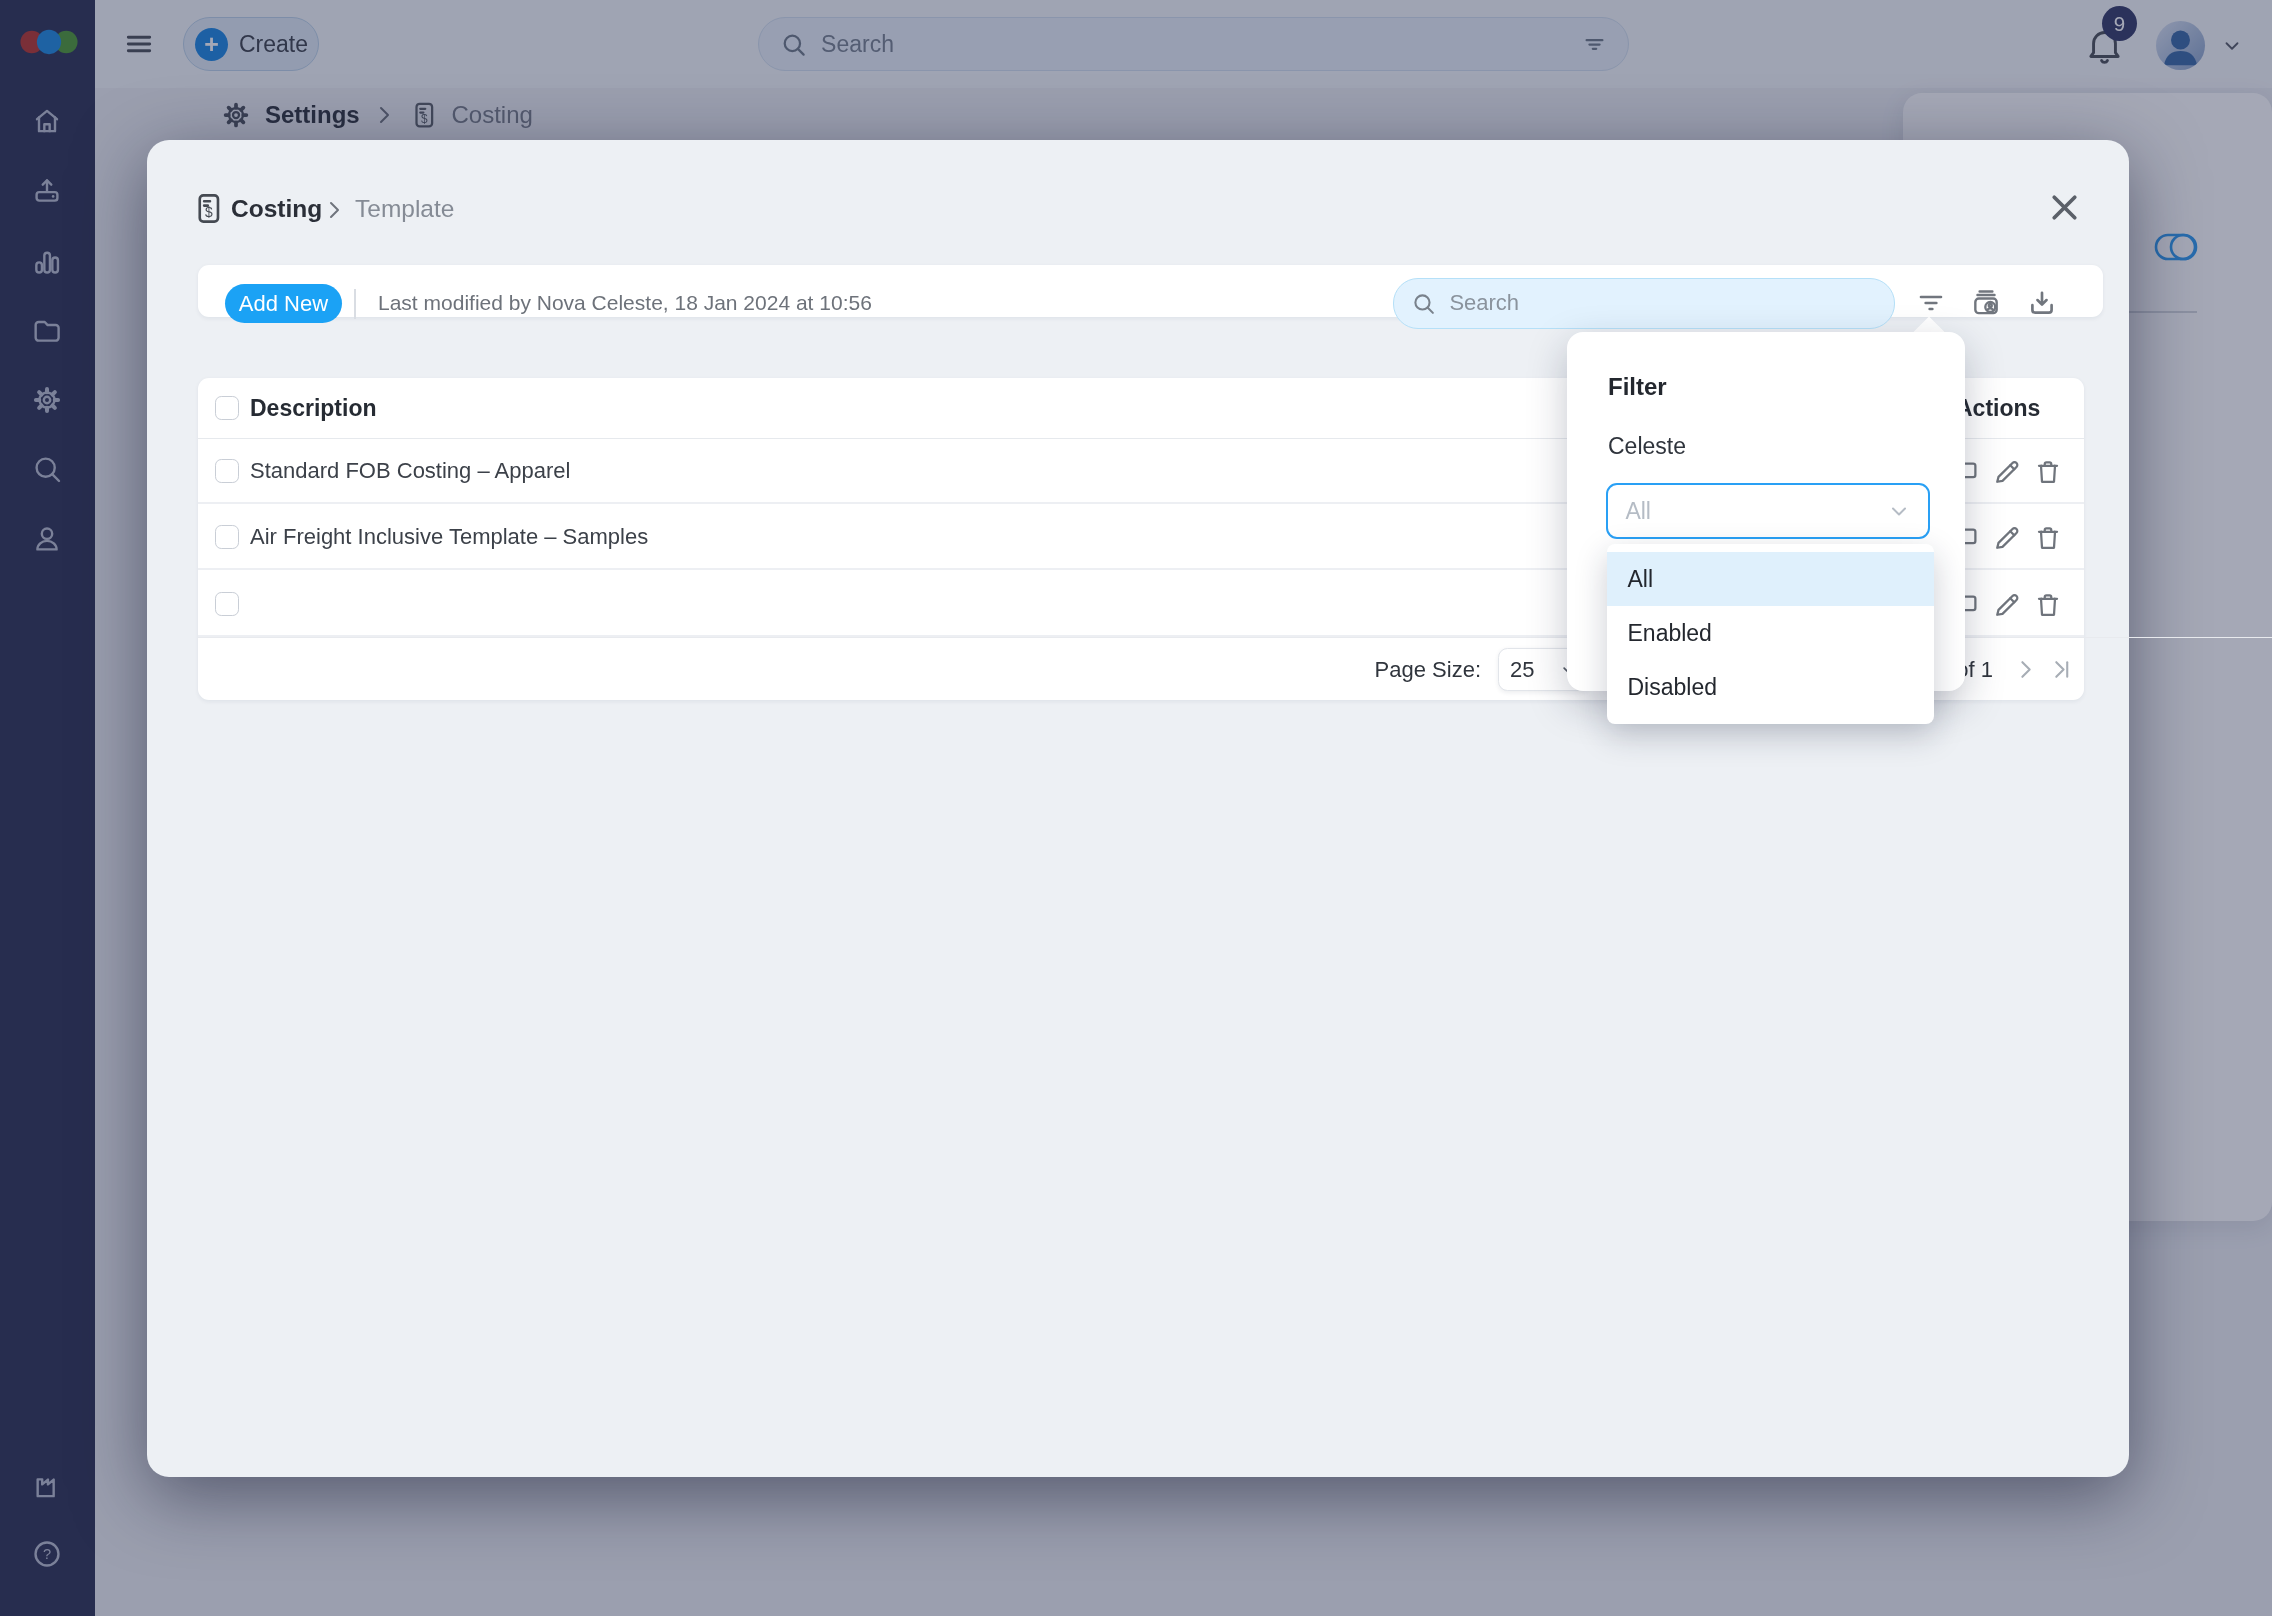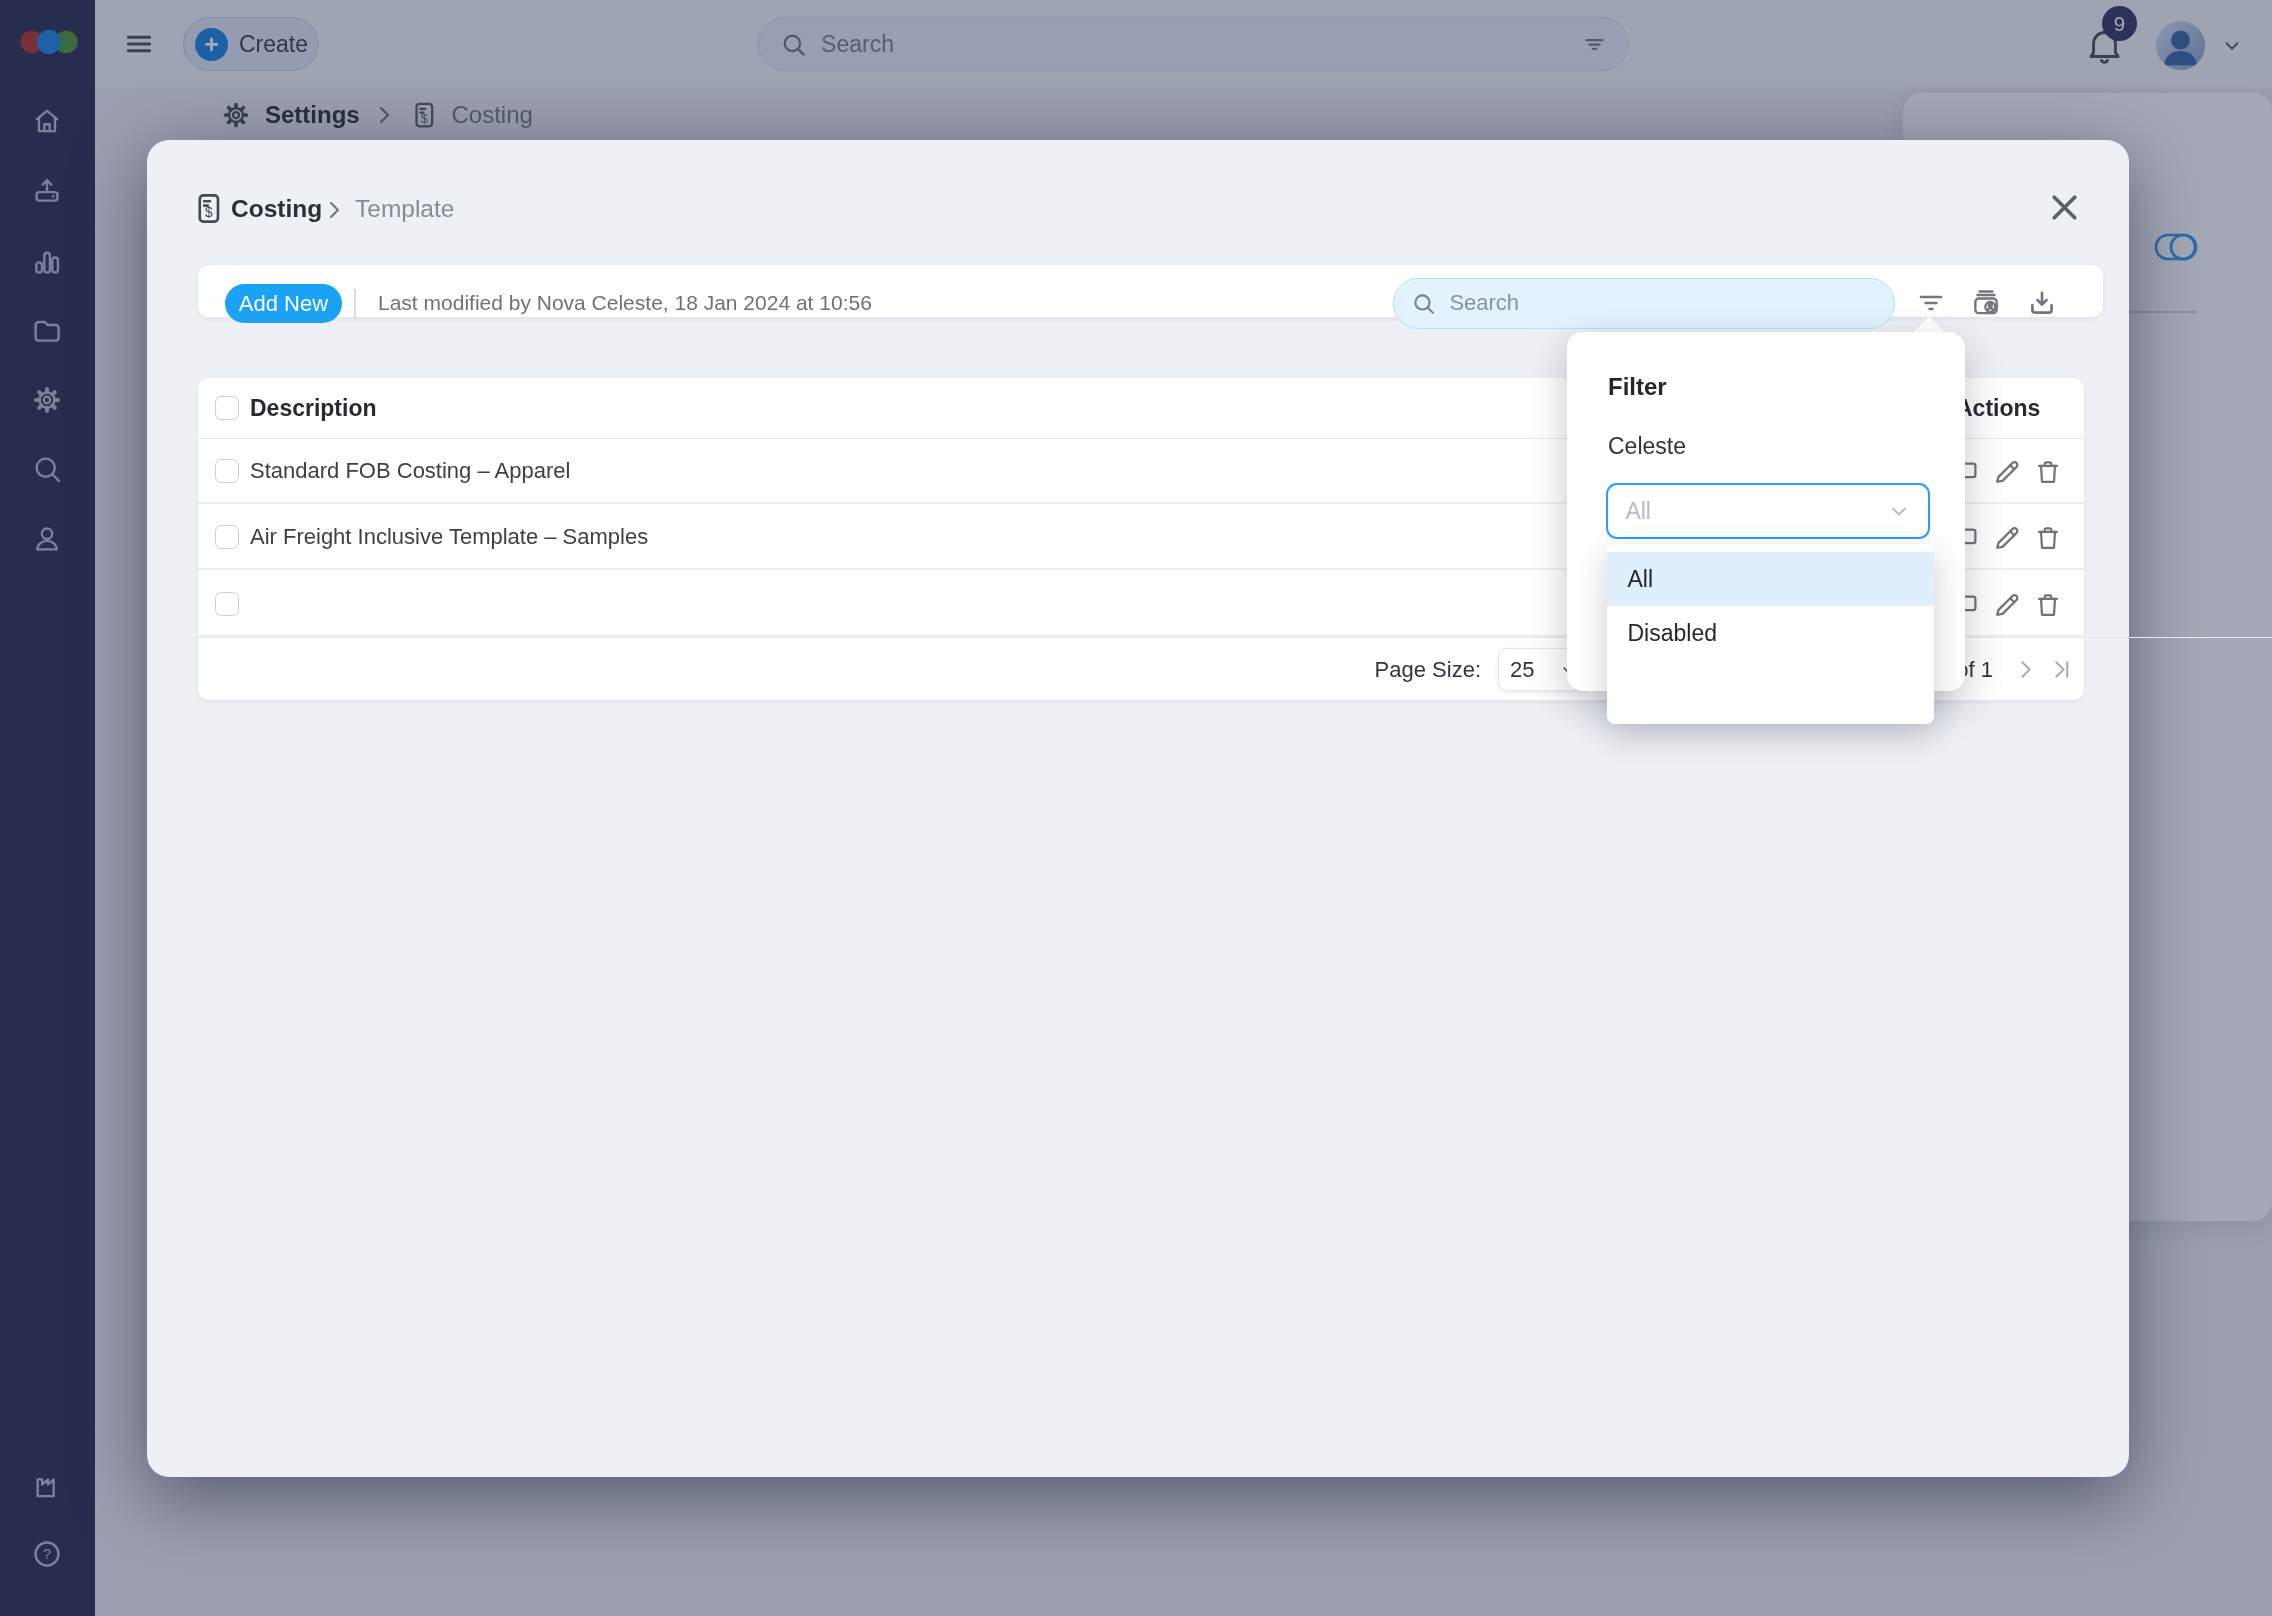--- a/index.html
+++ b/index.html
@@ -417,17 +417,18 @@
     <div class="abs fstatus">Celeste</div>
     <div class="abs fselect">
       <span class="val">All</span>
       <svg class="stk chev" viewBox="0 0 24 24">
           <path d="M6 9.5l6 6 6-6"></path>
         </svg>
     </div>
   </div>
   <div class="abs opanel">
     <div class="opt sel">All</div>
+    <div class="opt">Enabled</div>
     <div class="opt">Disabled</div>
   </div>
 
 </div>
 
 
 </body></html>

